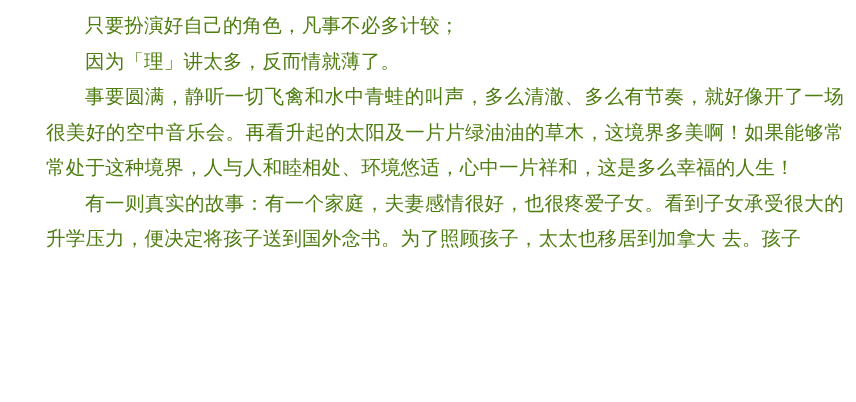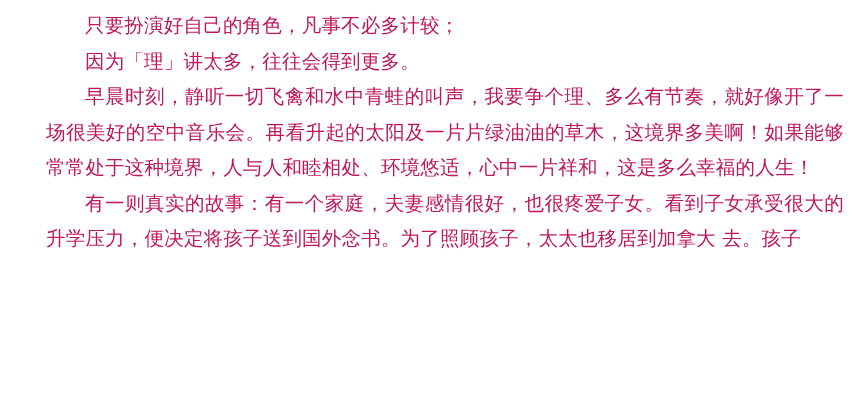--- a/index.html
+++ b/index.html
@@ -16,32 +16,32 @@
   #page {
     position: relative;
     width: 856px;
     height: 402px;
     background: #ffffff;
     box-sizing: border-box;
     padding: 8px 12px 0 46px;
   }
   .para {
     margin: 0 0 0 0;
-    color: #be185d;
+    color: #4d7c0f;
     font-size: 19.5px;
     line-height: 35.5px;
     letter-spacing: 0.2px;
     text-align: justify;
     text-justify: inter-ideograph;
     text-indent: 2em;
     word-break: break-all;
     font-weight: 500;
   }
 </style>
 </head>
 <body>
 
 <div id="page">
   <p class="para">只要扮演好自己的角色，凡事不必多计较；</p>
-  <p class="para">因为「理」讲太多，往往会得到更多。</p>
-  <p class="para">早晨时刻，静听一切飞禽和水中青蛙的叫声，我要争个理、多么有节奏，就好像开了一场很美好的空中音乐会。再看升起的太阳及一片片绿油油的草木，这境界多美啊！如果能够常常处于这种境界，人与人和睦相处、环境悠适，心中一片祥和，这是多么幸福的人生！</p>
+  <p class="para">因为「理」讲太多，反而情就薄了。</p>
+  <p class="para">事要圆满，静听一切飞禽和水中青蛙的叫声，多么清澈、多么有节奏，就好像开了一场很美好的空中音乐会。再看升起的太阳及一片片绿油油的草木，这境界多美啊！如果能够常常处于这种境界，人与人和睦相处、环境悠适，心中一片祥和，这是多么幸福的人生！</p>
   <p class="para">有一则真实的故事：有一个家庭，夫妻感情很好，也很疼爱子女。看到子女承受很大的升学压力，便决定将孩子送到国外念书。为了照顾孩子，太太也移居到加拿大 去。孩子</p>
 </div>
 
 </body></html>

